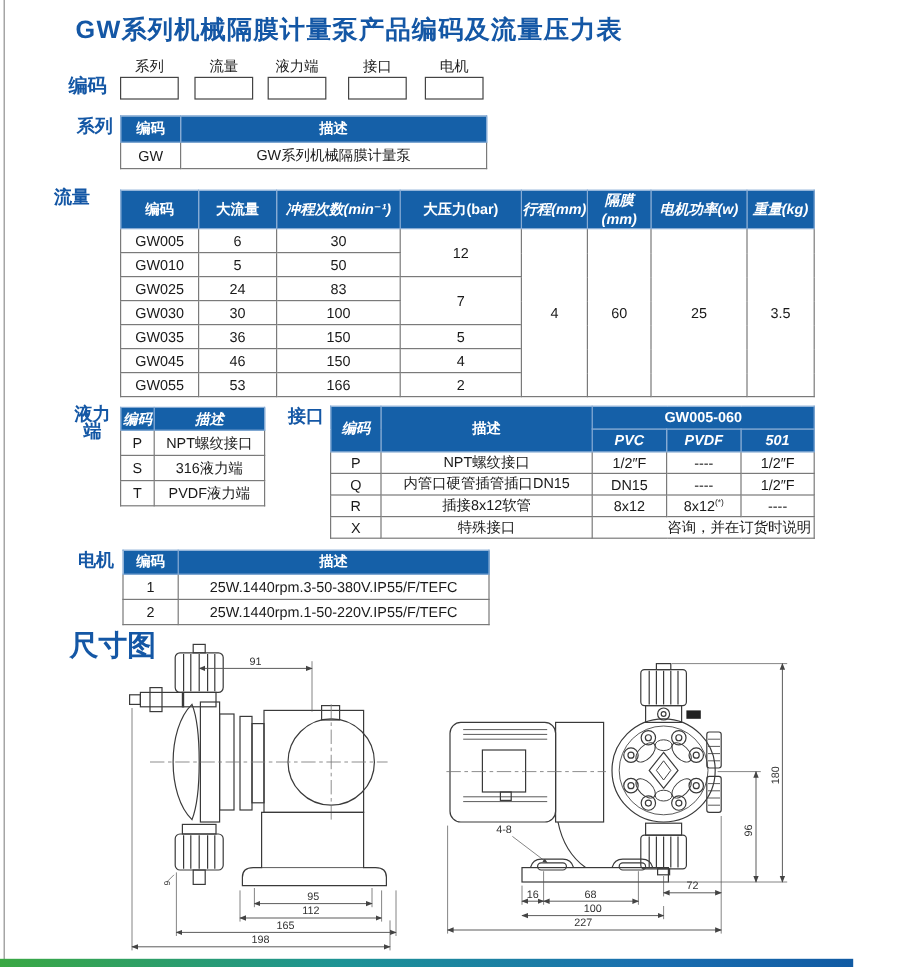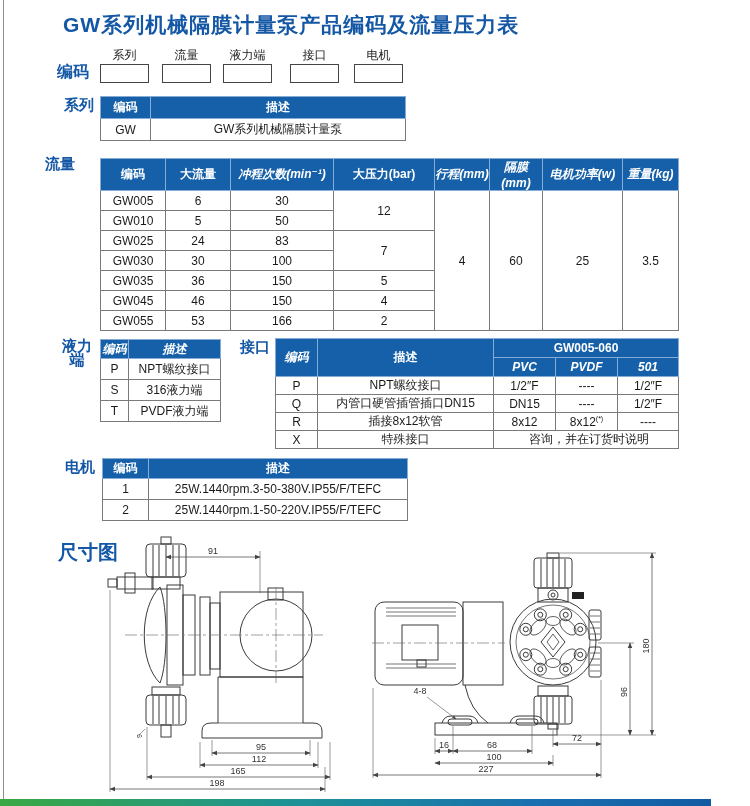--- a/index.html
+++ b/index.html
@@ -13,21 +13,21 @@
   .sec-label{position:absolute;color:#1457a5;font-weight:bold;font-size:15px;white-space:nowrap;}
   .slot-label{position:absolute;font-size:12px;color:#222;text-align:center;}
   .slot-box{position:absolute;width:47px;height:17px;border:1px solid #444;background:#fff;}
 
   table.tbl{position:absolute;border-collapse:collapse;table-layout:fixed;background:#fff;
     border:1px solid #4a4a4a;}
   table.tbl th{background:#1560a8;color:#fff;font-weight:bold;font-size:12px;
     border:1px solid #86abd4;padding:0;text-align:center;}
   table.tbl td{border:1px solid #7a7a7a;font-size:12px;color:#1a1a1a;text-align:center;
     padding:0 2px;background:#fff;}
-  table.tbl td.left{text-align:center;padding-left:8px;}
+  table.tbl td.left{text-align:right;padding-left:8px;}
   .flow-tbl th{height:25px;}
   .flow-tbl td{height:19px;}
   .small-th{font-size:11px;font-style:italic;}
   sup.tiny{font-size:7px;}
   svg text{font-family:"Liberation Sans","DejaVu Sans",sans-serif;}
 </style>
 </head>
 <body>
 
 <div class="page">
@@ -240,21 +240,21 @@
         <td>1</td>
         <td>25W.1440rpm.3-50-380V.IP55/F/TEFC</td>
       </tr>
       <tr style="height:21px;">
         <td>2</td>
         <td>25W.1440rpm.1-50-220V.IP55/F/TEFC</td>
       </tr>
     </tbody>
   </table>
 
-  <span class="sec-label" style="left:58px;top:539px;font-size:20px;">尺寸图</span>
+  <span class="sec-label" style="left:58px;top:522px;font-size:24px;">尺寸图</span>
 
   <svg style="position:absolute;left:105px;top:535px;" width="240" height="265" viewBox="0 0 240 265">
     <defs>
       <marker id="arrL" viewBox="0 0 10 10" refX="9" refY="5" markerWidth="7" markerHeight="7" orient="auto-start-reverse">
         <path d="M0,1 L10,5 L0,9 z" fill="#444"></path>
       </marker>
     </defs>
     <g stroke="#3a3a3a" fill="none" stroke-width="1">
 
       <g>

